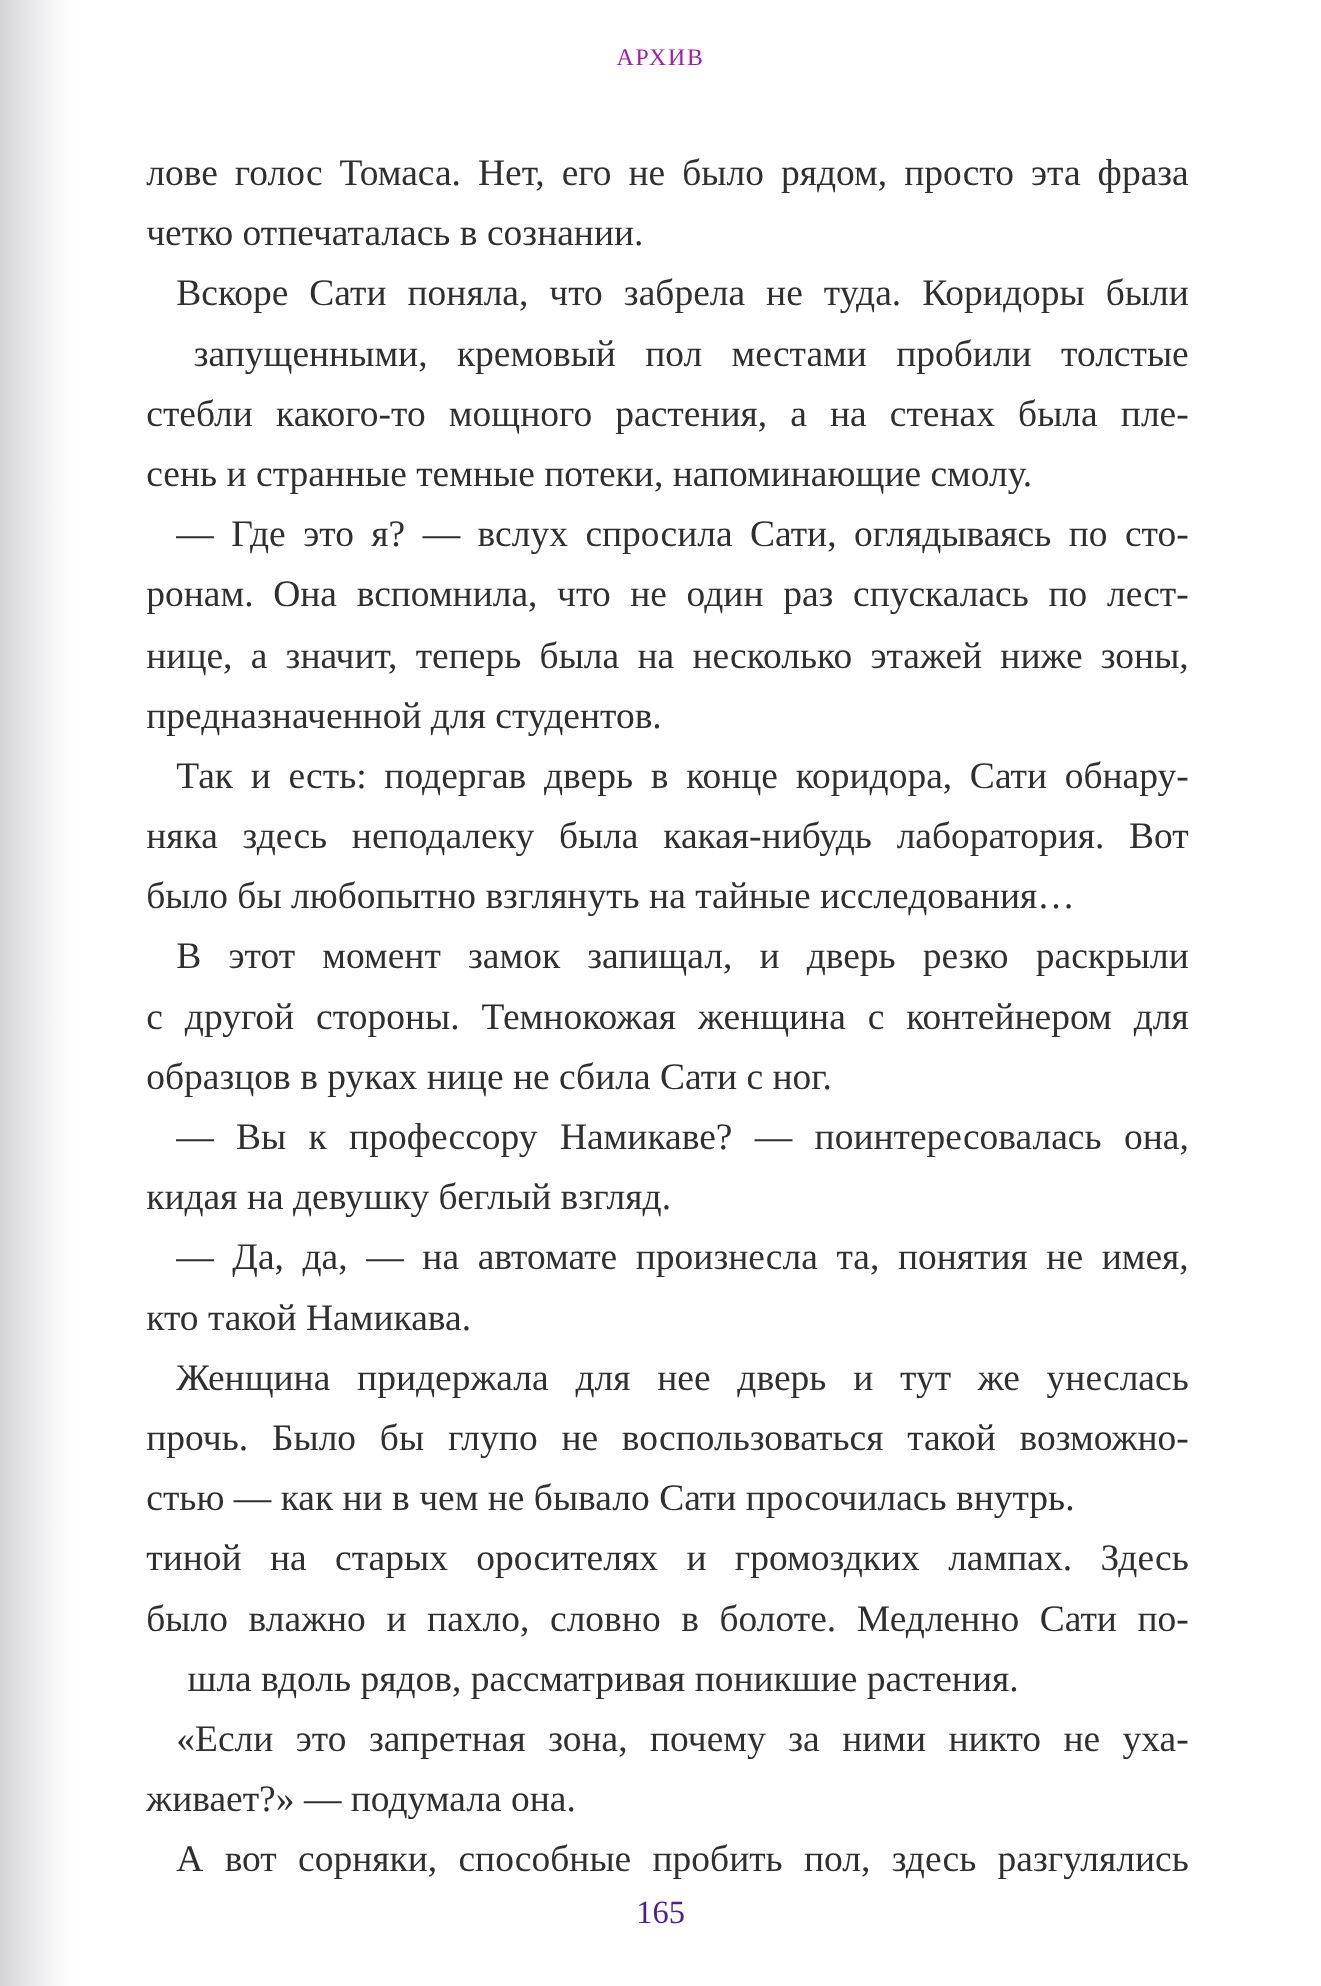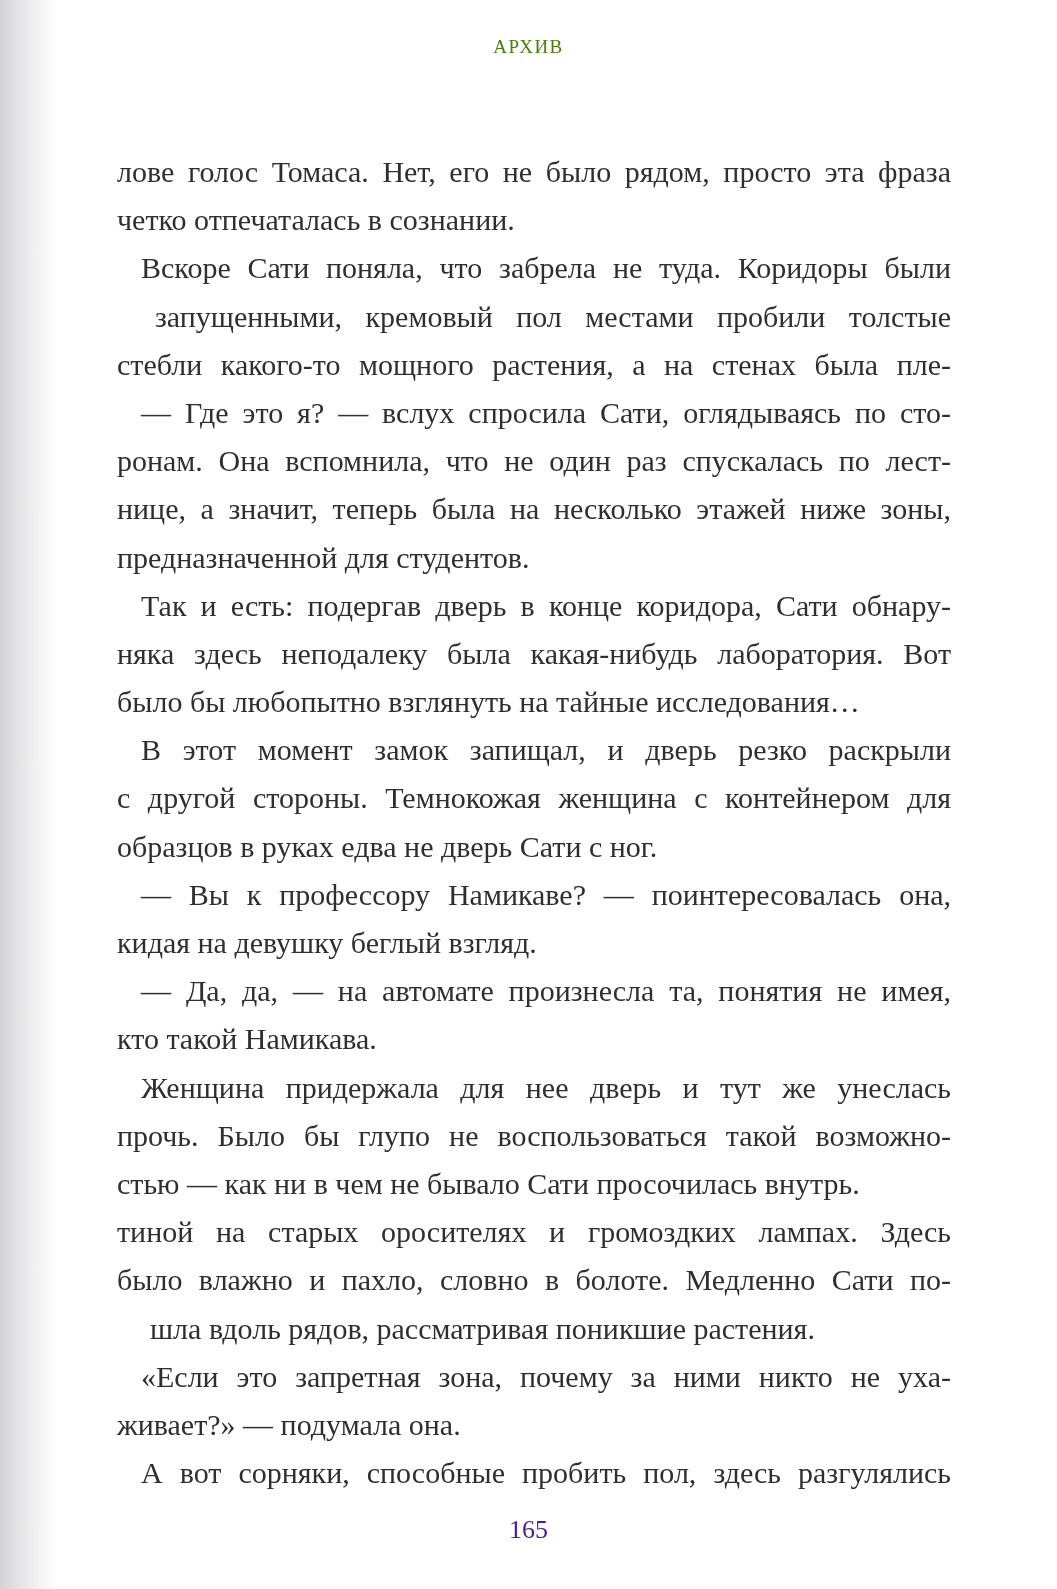--- a/index.html
+++ b/index.html
@@ -9,21 +9,21 @@
     position:relative;
     font-family:"Liberation Serif","DejaVu Serif",serif;
     color:#2f2f2f;
   }
   .gutter-shadow {
     position:absolute; left:0; top:0; width:60px; height:1589px;
     background:linear-gradient(to right,#d3d3d6 0%,#e6e6e8 35%,#f6f6f7 70%,#ffffff 100%);
   }
   .running-head {
     position:absolute; left:0; width:1057px; top:36px;
-    text-align:center; font-size:19px; letter-spacing:1.5px; color:#4d7c0f;
+    text-align:center; font-size:19px; letter-spacing:1.5px; color:#a21caf;
   }
   .text-block {
     position:absolute; left:117px; top:115px; width:834px;
   }
   .line {
     height:48.2px; line-height:48.2px;
     font-size:30px; white-space:nowrap;
     text-align:justify; text-align-last:justify;
     display:block;
   }
@@ -35,35 +35,36 @@
   }
 </style>
 </head>
 <body>
 
 <div class="gutter-shadow"></div>
 
 <div class="running-head">АРХИВ</div>
 
 <div class="text-block" id="text-block">
-    <span class="line" style="display: block; width: auto; margin-top: 33px;">лове голос Томаса. Нет, его не было рядом, просто эта фраза</span>
+    <span class="line" style="display: block; width: auto;">лове голос Томаса. Нет, его не было рядом, просто эта фраза</span>
     <span class="line last" style="display: block; width: auto;">четко отпечаталась в сознании.</span>
     <span class="line indent" style="display: block; width: auto;">Вскоре Сати поняла, что забрела не туда. Коридоры были</span>
     <span class="line" style="display: block; width: auto; margin-left: 38px;">запущенными, кремовый пол местами пробили толстые</span>
     <span class="line" style="display: block; width: auto;">стебли какого-то мощного растения, а на стенах была пле-</span>
+    <span class="line last" style="display: block; width: auto;">сень и странные темные потеки, напоминающие смолу.</span>
     <span class="line indent" style="display: block; width: auto;">— Где это я? — вслух спросила Сати, оглядываясь по сто-</span>
     <span class="line" style="display: block; width: auto;">ронам. Она вспомнила, что не один раз спускалась по лест-</span>
     <span class="line" style="display: block; width: auto;">нице, а значит, теперь была на несколько этажей ниже зоны,</span>
     <span class="line last" style="display: block; width: auto;">предназначенной для студентов.</span>
     <span class="line indent" style="display: block; width: auto;">Так и есть: подергав дверь в конце коридора, Сати обнару-</span>
     <span class="line" style="display: block; width: auto;">няка здесь неподалеку была какая-нибудь лаборатория. Вот</span>
     <span class="line last" style="display: block; width: auto;">было бы любопытно взглянуть на тайные исследования…</span>
     <span class="line indent" style="display: block; width: auto;">В этот момент замок запищал, и дверь резко раскрыли</span>
     <span class="line" style="display: block; width: auto;">с другой стороны. Темнокожая женщина с контейнером для</span>
-    <span class="line last" style="display: block; width: auto;">образцов в руках едва не дверь Сати с ног.</span>
+    <span class="line last" style="display: block; width: auto;">образцов в руках нице не сбила Сати с ног.</span>
     <span class="line indent" style="display: block; width: auto;">— Вы к профессору Намикаве? — поинтересовалась она,</span>
     <span class="line last" style="display: block; width: auto;">кидая на девушку беглый взгляд.</span>
     <span class="line indent" style="display: block; width: auto;">— Да, да, — на автомате произнесла та, понятия не имея,</span>
     <span class="line last" style="display: block; width: auto;">кто такой Намикава.</span>
     <span class="line indent" style="display: block; width: auto;">Женщина придержала для нее дверь и тут же унеслась</span>
     <span class="line" style="display: block; width: auto;">прочь. Было бы глупо не воспользоваться такой возможно-</span>
     <span class="line last" style="display: block; width: auto;">стью — как ни в чем не бывало Сати просочилась внутрь.</span>
     <span class="line" style="display: block; width: auto;">тиной на старых оросителях и громоздких лампах. Здесь</span>
     <span class="line" style="display: block; width: auto;">было влажно и пахло, словно в болоте. Медленно Сати по-</span>
     <span class="line last" style="display: block; width: auto; margin-left: 33px;">шла вдоль рядов, рассматривая поникшие растения.</span>

